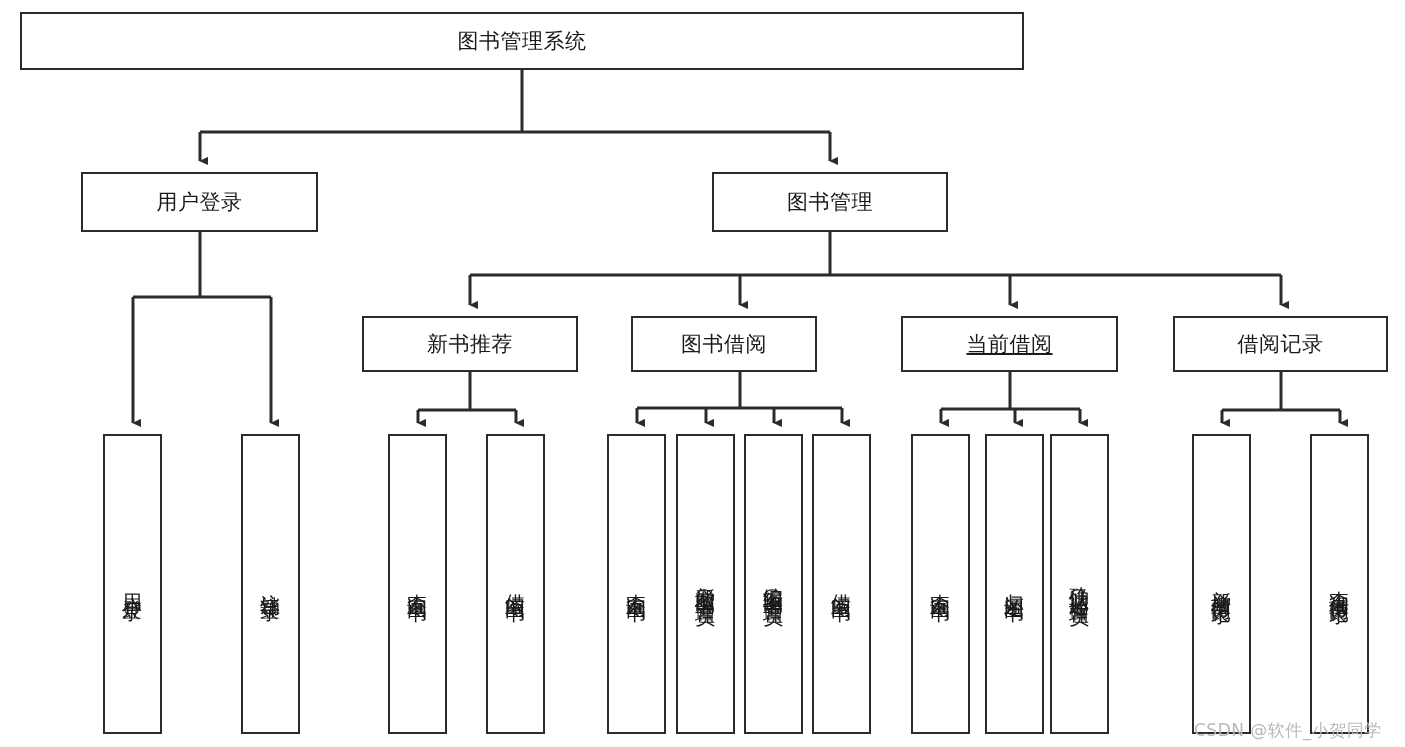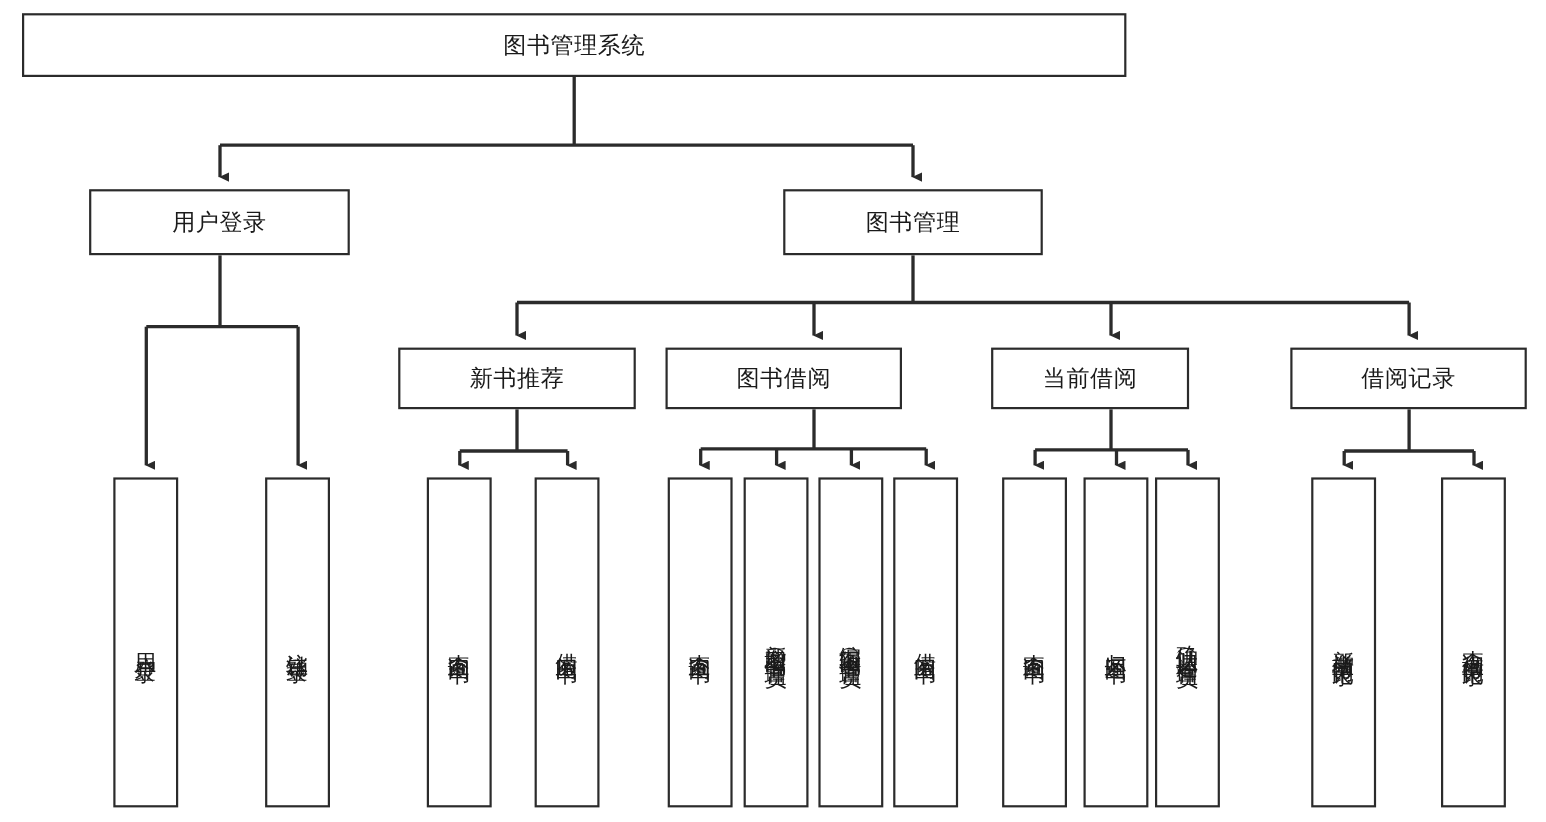--- a/index.html
+++ b/index.html
@@ -113,24 +113,24 @@
       </div>
       <div class="node horizontal" style="left: 81px; top: 172px; width: 237px; height: 60px;">
         <span>用户登录</span>
       </div>
       <div class="node horizontal" style="left: 712px; top: 172px; width: 236px; height: 60px; text-align: right;">
         <span>图书管理</span>
       </div>
       <div class="node horizontal" style="left: 362px; top: 316px; width: 216px; height: 56px; align-items: center;">
         <span>新书推荐</span>
       </div>
-      <div class="node horizontal" style="left: 605px; top: 316px; width: 215px; height: 56px;">
+      <div class="node horizontal" style="left: 631px; top: 316px; width: 186px; height: 56px;">
         <span>图书借阅</span>
       </div>
-      <div class="node horizontal" style="left: 901px; top: 316px; width: 180px; height: 56px;">
+      <div class="node horizontal" style="left: 901px; top: 316px; width: 217px; height: 56px; text-decoration: underline;">
         <span>当前借阅</span>
       </div>
       <div class="node horizontal" style="left: 1173px; top: 316px; width: 215px; height: 56px;">
         <span>借阅记录</span>
       </div>
       <div class="node vertical" style="left: 103px; top: 434px; width: 59px; height: 300px;">
         <span class="vlabel">用户登录</span>
       </div>
       <div class="node vertical" style="left: 241px; top: 434px; width: 59px; height: 300px;">
         <span class="vlabel">注销登录</span>
@@ -163,14 +163,15 @@
         <span class="vlabel">确认归还（管理员）</span>
       </div>
       <div class="node vertical" style="left: 1192px; top: 434px; width: 59px; height: 300px;">
         <span class="vlabel">新增借阅记录</span>
       </div>
       <div class="node vertical" style="left: 1310px; top: 434px; width: 59px; height: 300px;">
         <span class="vlabel">查询借阅记录</span>
       </div>
     </div>
 
+  <div class="watermark" style="left: 1194px; top: 719px;">CSDN @软件_小贺同学</div>
 
 </div>
 
 </body></html>

